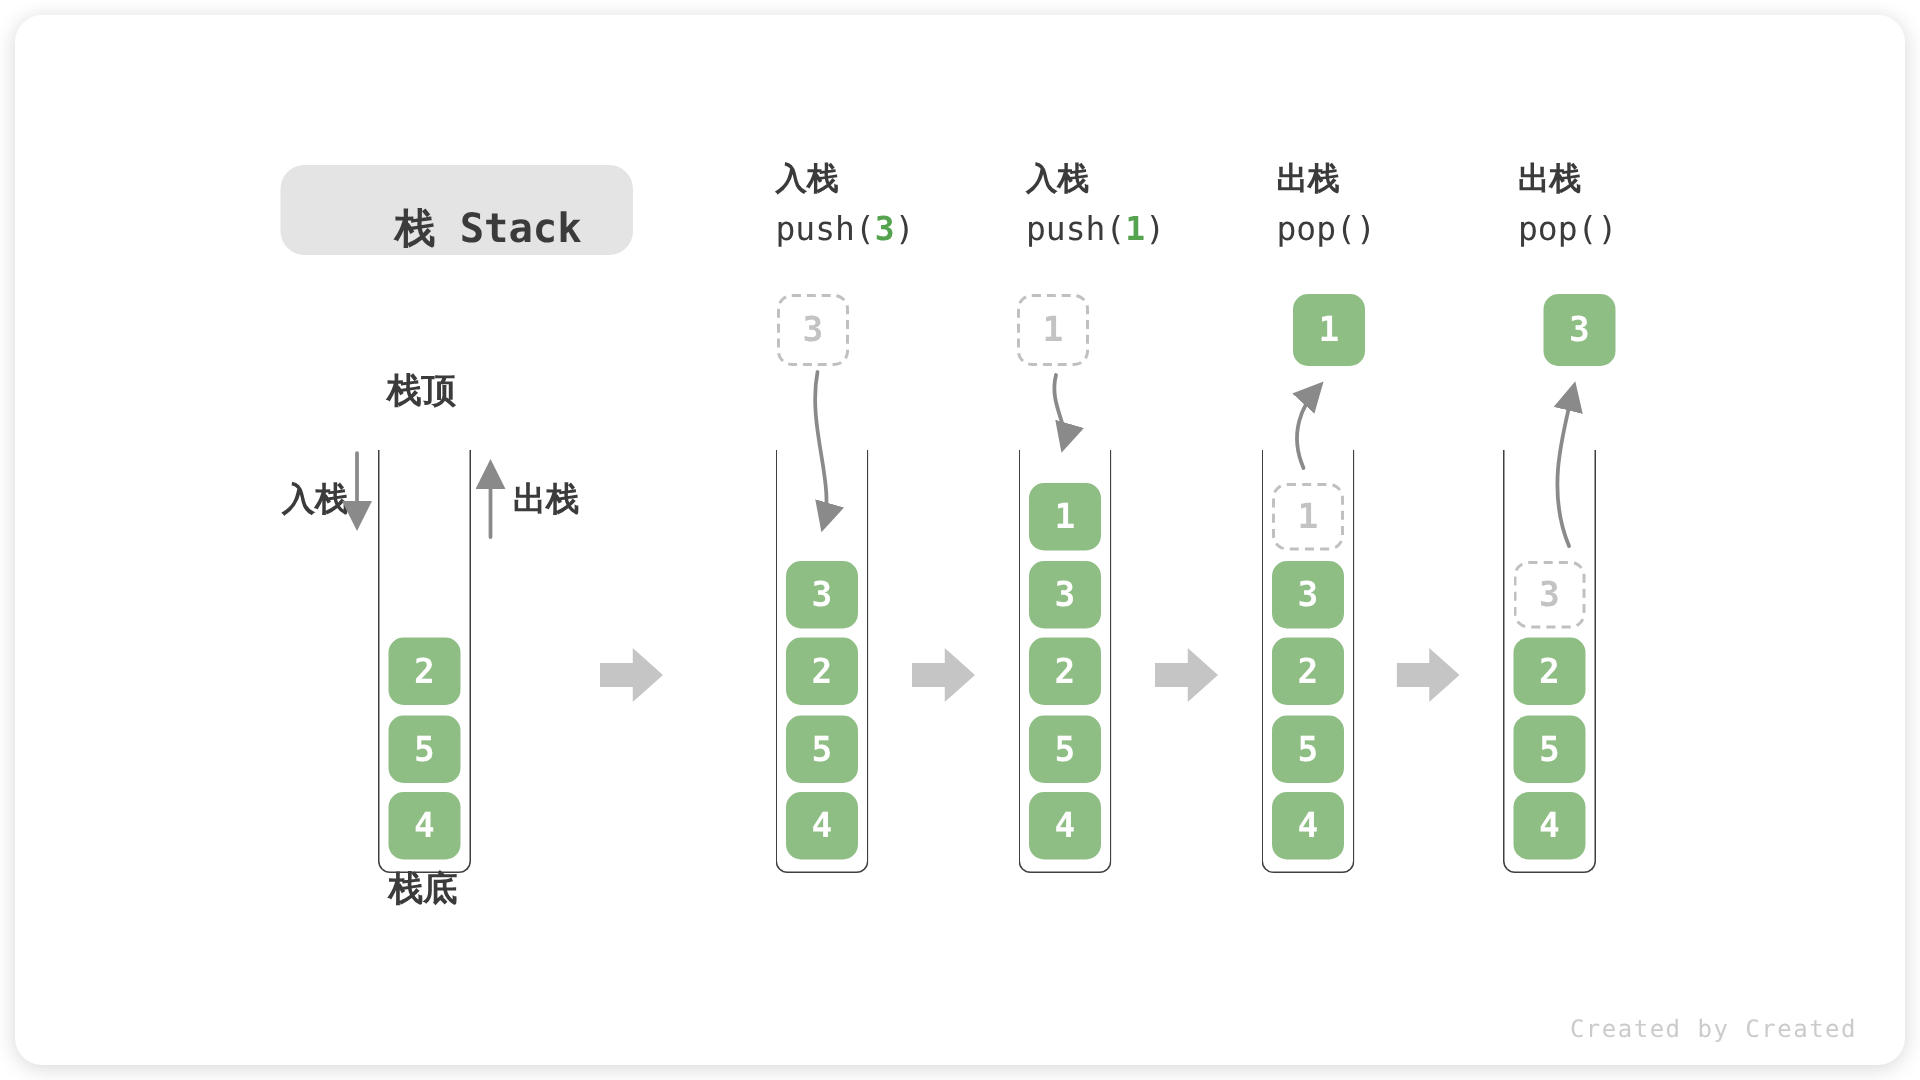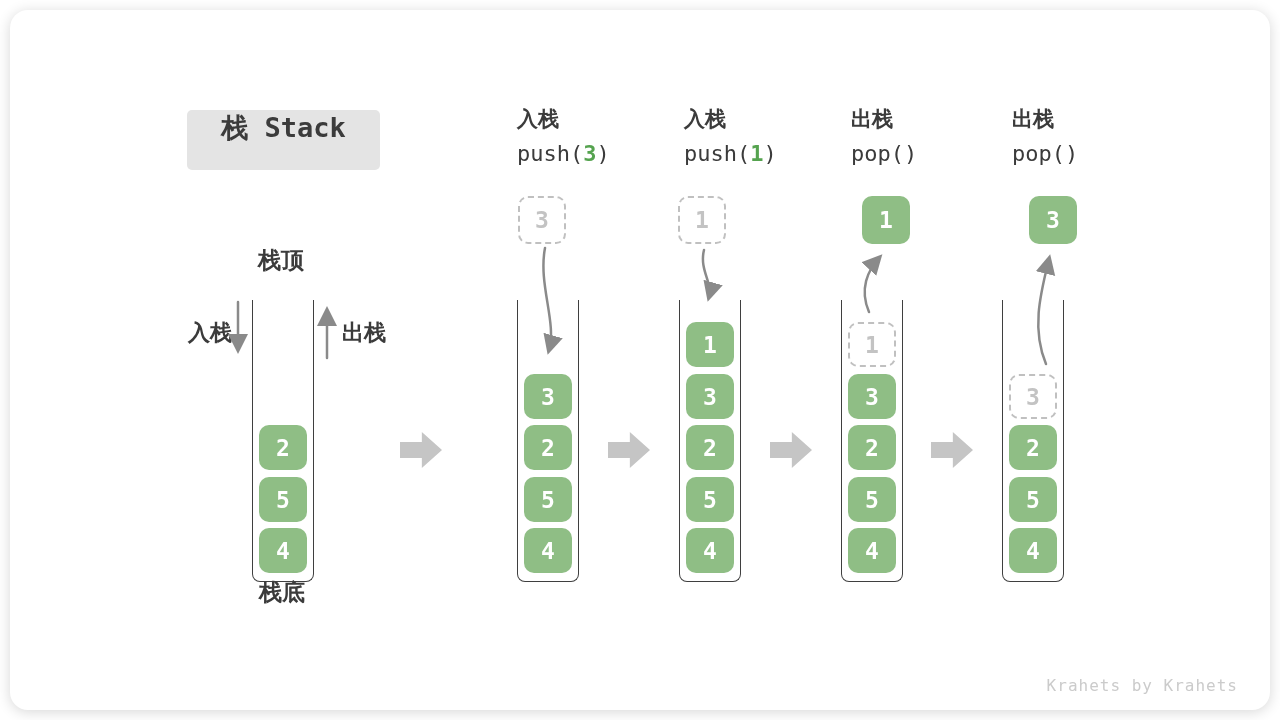--- a/index.html
+++ b/index.html
@@ -8,23 +8,23 @@
     --block-arrow:#C5C5C5; --thin-arrow:#8A8A8A; --title-bg:#E4E4E4;
     --watermark:#CBCBCB;
   }
   html,body{margin:0;padding:0;background:#fff;}
   .stage{position:relative;width:1280px;height:720px;overflow:hidden;
          font-family:"Liberation Sans",sans-serif;}
   .card{position:absolute;left:10px;top:10px;right:10px;bottom:10px;
         background:#fff;border-radius:18px;
         box-shadow:0 2px 14px rgba(0,0,0,0.16);}
   .title-box{position:absolute;left:187px;top:110px;width:193px;height:60px;
-             background:var(--title-bg);border-radius:5px;
-             display:flex;align-items:flex-start;justify-content:center;
-             font:700 27px "DejaVu Sans Mono",monospace;color:var(--ink);}
+             background:var(--title-bg);border-radius:16px;
+             display:flex;align-items:flex-end;justify-content:center;
+             font:700 27px "DejaVu Sans Mono",monospace;color:var(--ink);padding-left:42px;}
   .cjk{position:absolute;font:700 23px "Liberation Sans",sans-serif;color:var(--ink);
        white-space:nowrap;}
   .op-label{position:absolute;top:105px;font:700 21px "Liberation Sans",sans-serif;
             color:var(--ink);white-space:nowrap;}
   .code{position:absolute;top:141px;font:400 22px "DejaVu Sans Mono",monospace;
         color:var(--ink);white-space:nowrap;}
   .code .arg{color:var(--code-green);font-weight:700;}
   .container{position:absolute;top:300px;width:62px;height:282px;
              border-left:1.5px solid var(--wall);border-right:1.5px solid var(--wall);
              border-bottom:1.5px solid var(--wall);
@@ -123,14 +123,14 @@
     <g stroke="#8A8A8A" stroke-width="2.5" fill="none" stroke-linecap="round">
       <path d="M238,302 L238,349" marker-end="url(#ah)"></path>
       <path d="M327,358 L327,311" marker-end="url(#ah)"></path>
       <path d="M545,248 C538,285 557,322 549,350" marker-end="url(#ah)"></path>
       <path d="M704,250 C699,270 713,283 709,297" marker-end="url(#ah)"></path>
       <path d="M869,312 C859,289 868,270 879,258" marker-end="url(#ah)"></path>
       <path d="M1046,364 C1031,328 1041,292 1049,259" marker-end="url(#ah)"></path>
     </g>
   </svg>
 
-  <div class="watermark">Krahets by Krahets</div>
+  <div class="watermark">Created by Created</div>
 </div>
 
 </body></html>

